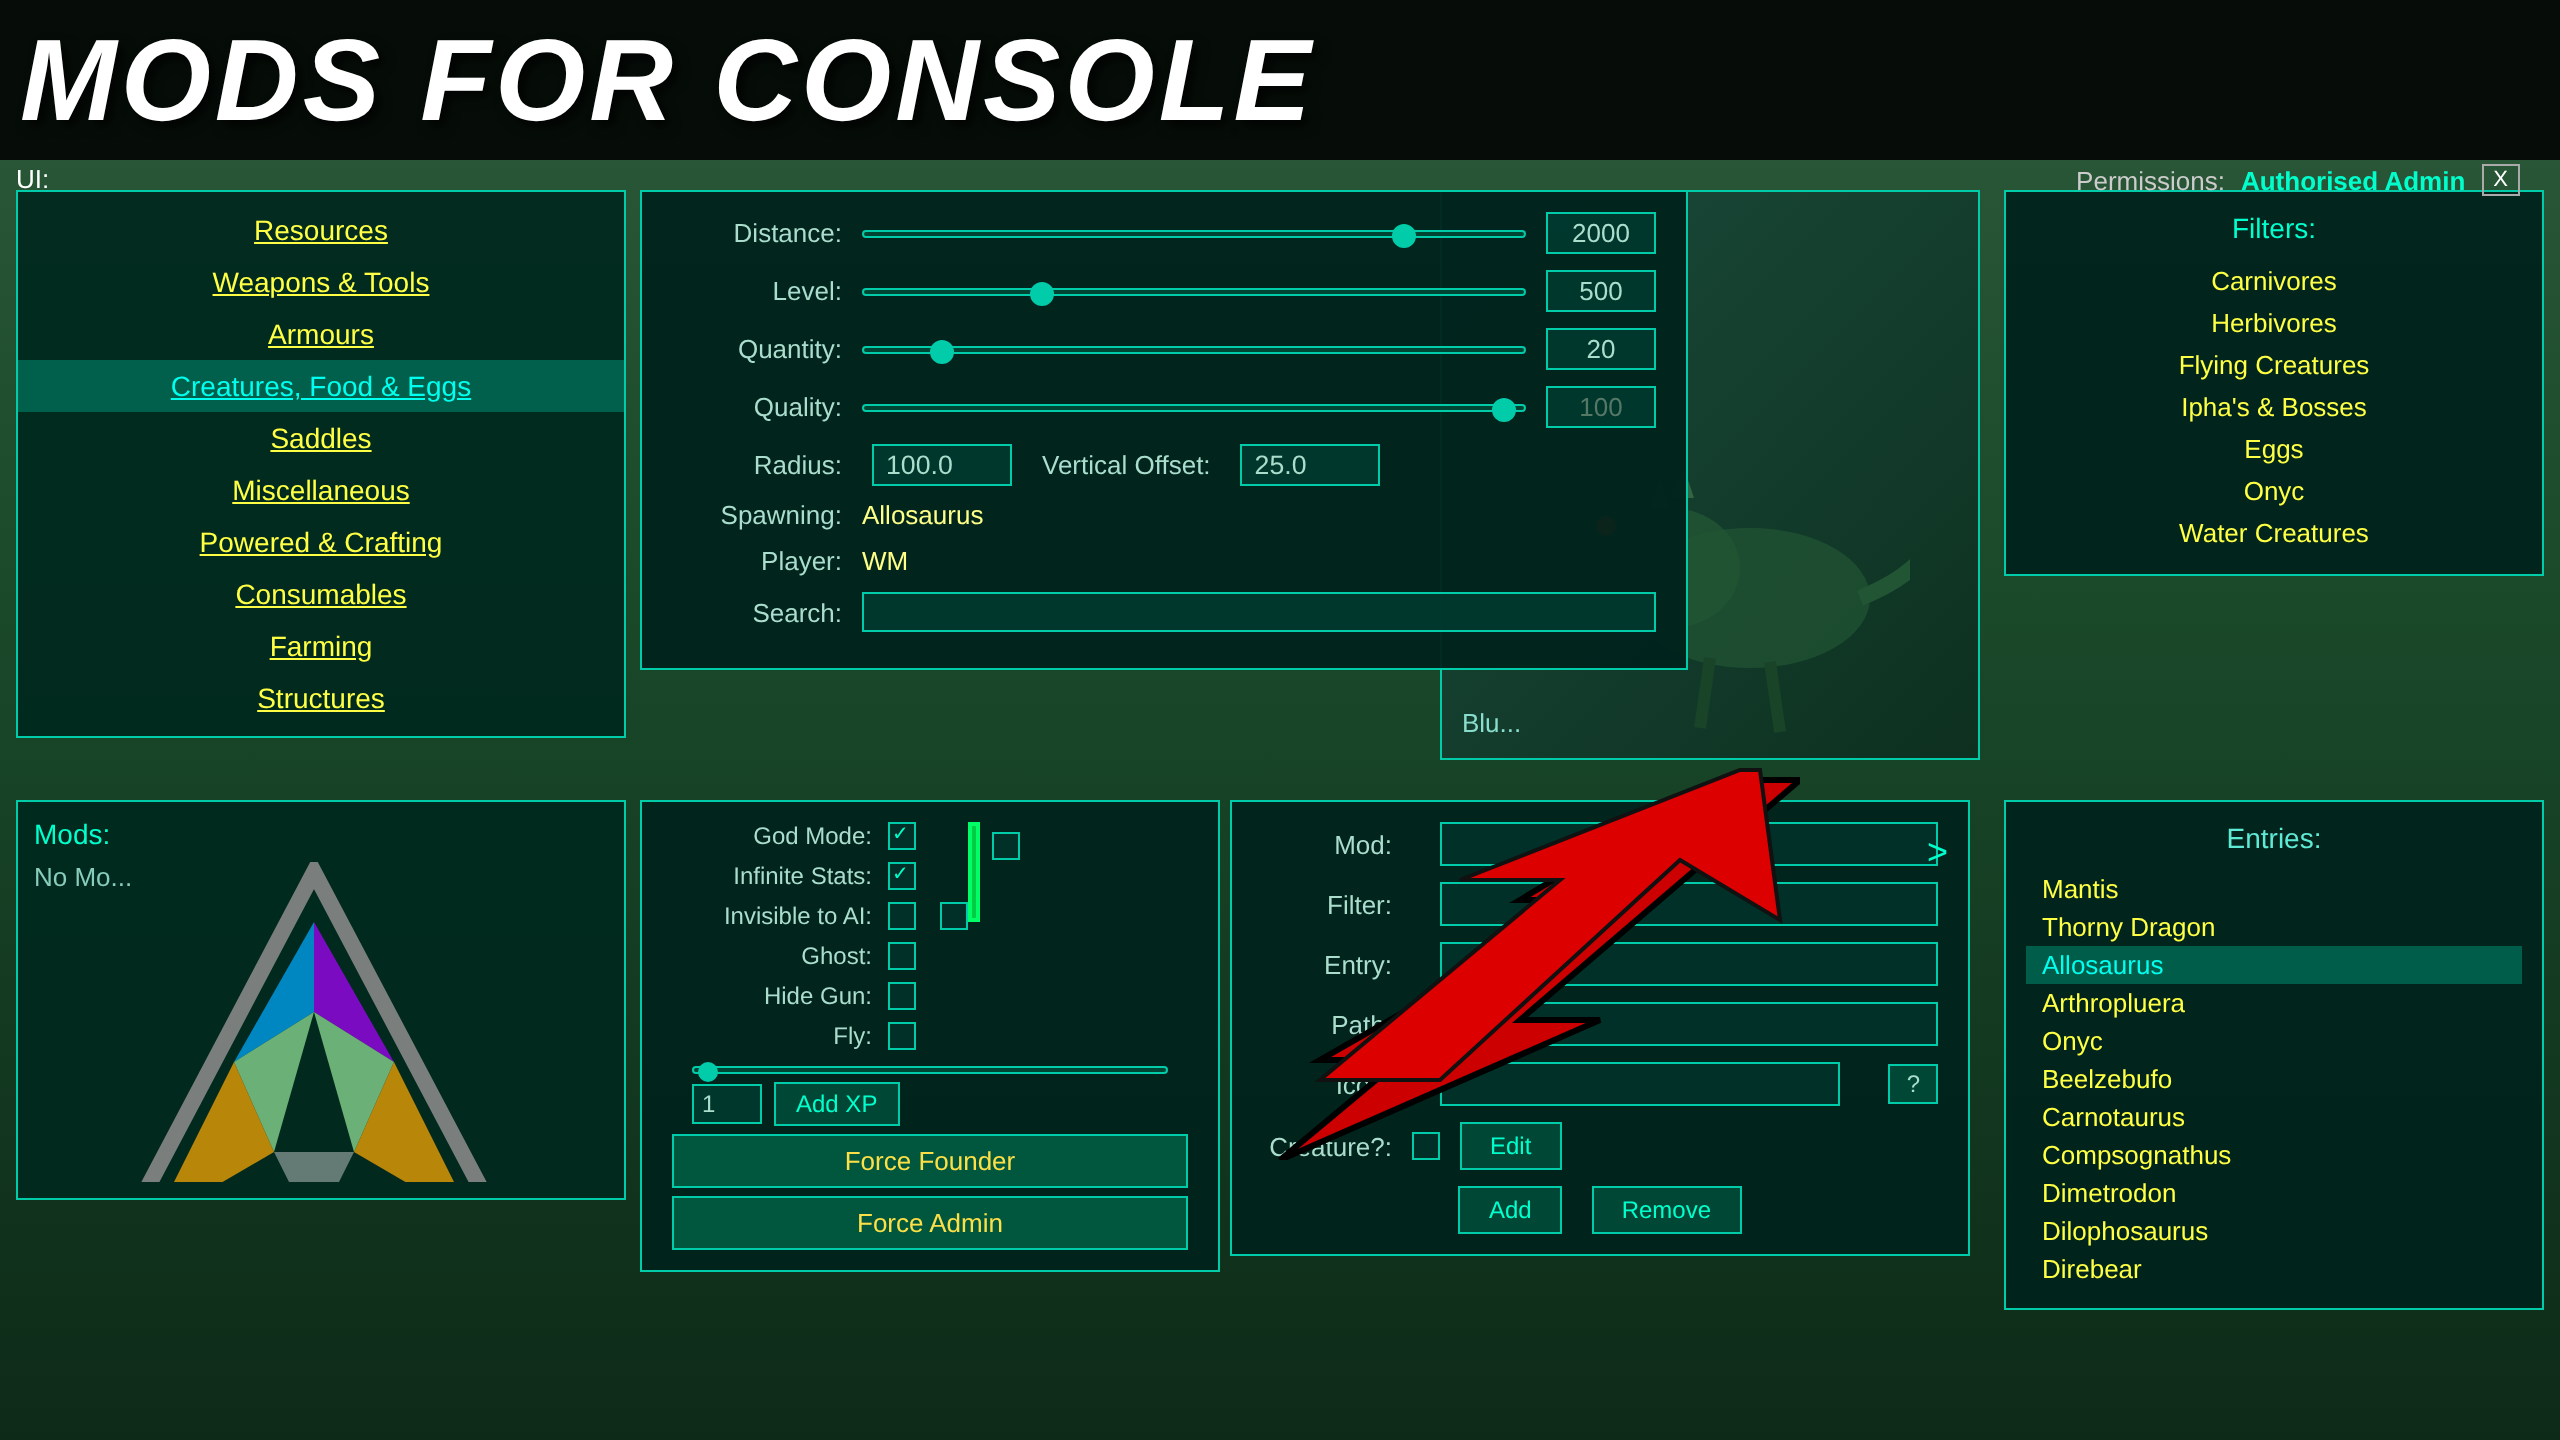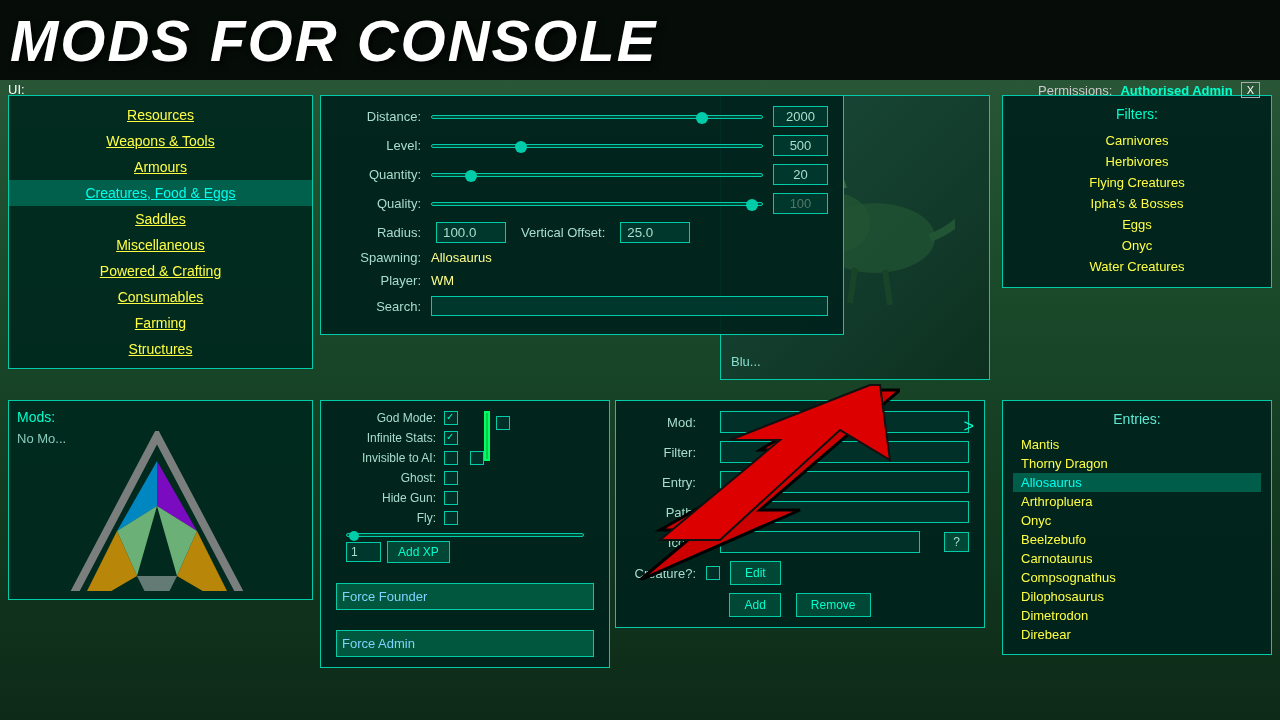--- a/index.html
+++ b/index.html
@@ -209,21 +209,21 @@
       background: rgba(0, 30, 25, 0.9);
       border: 1px solid #00ccaa;
       z-index: 4;
       overflow: hidden;
     }
     .creature-content {
       width: 100%;
       height: 100%;
       background: linear-gradient(135deg, #1a4a3a 0%, #0d3020 100%);
       display: flex;
-      align-items: center;
+      align-items: flex-end;
       justify-content: center;
       position: relative;
     }
     
     .dino-silhouette {
       width: 180px;
       height: 160px;
       opacity: 0.6;
       position: absolute;
       right: -10px;
@@ -314,26 +314,26 @@
       color: #00ffcc;
       padding: 3px 10px;
       font-size: 12px;
       cursor: pointer;
     }
     .force-btn {
       display: block;
       width: 100%;
       background: rgba(0,100,70,0.8);
       border: 1px solid #00ccaa;
-      color: #7dd3fc;
+      color: #fde047;
       padding: 5px;
       font-size: 13px;
-      text-align: left;
-      cursor: pointer;
-      margin-top: 20px;
+      text-align: center;
+      cursor: pointer;
+      margin-top: 4px;
     }
 
     
     .entry-panel {
       position: absolute;
       top: 400px;
       left: 610px;
       width: 380px;
       background: rgba(0, 35, 28, 0.95);
       border: 1px solid #00ccaa;
@@ -693,22 +693,22 @@
 <div class="entries-panel">
   <div class="entries-title">Entries:</div>
   <div class="entry-item">Mantis</div>
   <div class="entry-item">Thorny Dragon</div>
   <div class="entry-item selected">Allosaurus</div>
   <div class="entry-item">Arthropluera</div>
   <div class="entry-item">Onyc</div>
   <div class="entry-item">Beelzebufo</div>
   <div class="entry-item">Carnotaurus</div>
   <div class="entry-item">Compsognathus</div>
+  <div class="entry-item">Dimetrodon</div>
   <div class="entry-item">Dilophosaurus</div>
-  <div class="entry-item">Dimetrodon</div>
   <div class="entry-item">Direbear</div>
 </div>
 
 <div class="red-arrow">
   <svg width="320" height="200" viewBox="0 0 320 200">
 
     <polygon points="280,10 320,10 180,130 220,130 60,200 120,150 80,150 220,70 180,70" fill="#cc0000" stroke="#000" stroke-width="3"></polygon>
 
     <polygon points="300,5 310,80 260,50 140,160 80,160 200,60 150,60 290,5" fill="#dd0000" stroke="#111" stroke-width="2"></polygon>
   </svg>

